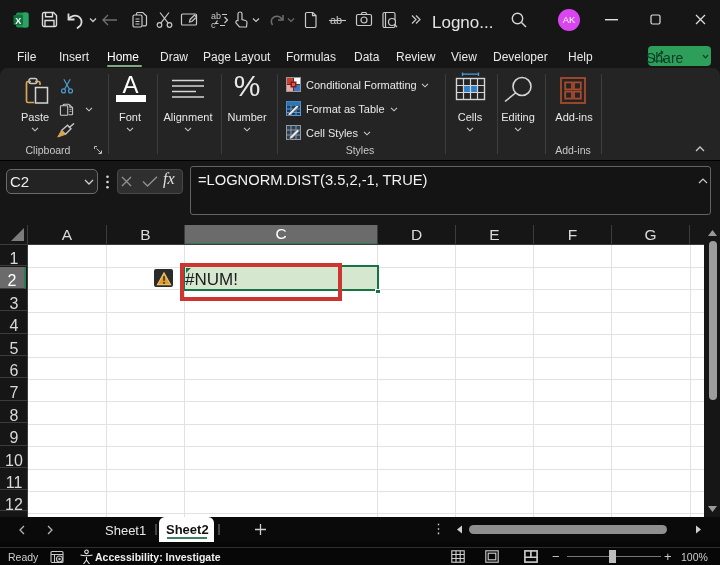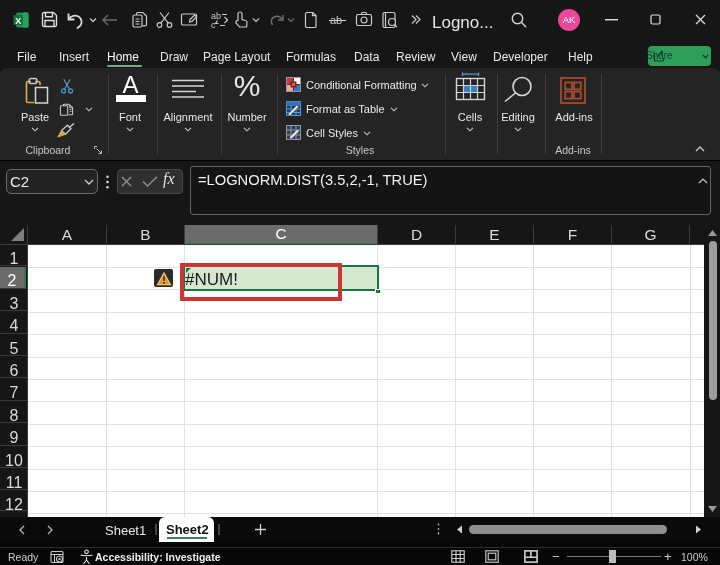--- a/index.html
+++ b/index.html
@@ -127,21 +127,21 @@
   <svg class="ticon" style="left:410px;top:14px" width="12" height="11" viewBox="0 0 12 11" fill="none" stroke="#c9c9c9" stroke-width="1.2">
     <path d="M2 1.5 L6 5.5 L2 9.5 M6 1.5 L10 5.5 L6 9.5"></path>
   </svg>
   <span class="ttxt" style="left:432px">Logno...</span>
 
   <svg class="ticon" style="left:510px" width="18" height="18" viewBox="0 0 18 18" fill="none" stroke="#d6d6d6" stroke-width="1.4">
     <circle cx="7.5" cy="7.5" r="5.2"></circle>
     <path d="M11.5 11.5 L16 16"></path>
   </svg>
 
-  <div class="abs" style="left:558px;top:9px;width:22px;height:22px;border-radius:50%;background:#ec4899;color:#fff;font-size:9.5px;text-align:center;line-height:22px;">AK</div>
+  <div class="abs" style="left:558px;top:9px;width:22px;height:22px;border-radius:50%;background:#d946ef;color:#fff;font-size:9.5px;text-align:center;line-height:22px;">AK</div>
 
   <svg class="ticon" style="left:605px;top:19px" width="13" height="2" viewBox="0 0 13 2">
         <rect width="13" height="1.4" fill="#e0e0e0"></rect>
       </svg>
   <svg class="ticon" style="left:650px;top:14px" width="11" height="11" viewBox="0 0 11 11" fill="none" stroke="#e0e0e0" stroke-width="1.2">
         <rect x="1" y="1" width="9" height="9" rx="1.5"></rect>
       </svg>
   <svg class="ticon" style="left:695px;top:14px" width="11" height="11" viewBox="0 0 11 11" fill="none" stroke="#e0e0e0" stroke-width="1.2">
         <path d="M1 1 L10 10 M10 1 L1 10"></path>
       </svg>
@@ -159,21 +159,21 @@
   <span class="mitem" style="left:396px">Review</span>
   <span class="mitem" style="left:451px">View</span>
   <span class="mitem" style="left:493px">Developer</span>
   <span class="mitem" style="left:568px">Help</span>
 
   <div class="abs" style="left:648px;top:6px;width:63px;height:20px;background:#2e9e5b;border-radius:4px;"></div>
   <svg class="abs" style="left:653px;top:10px" width="13" height="12" viewBox="0 0 13 12" fill="none" stroke="#0d3d22" stroke-width="1.2">
     <path d="M1.5 5 v5 a1 1 0 0 0 1 1 h7 a1 1 0 0 0 1 -1 V8"></path>
     <path d="M5 6.5 C5.5 4 7.5 2.5 10 2.5 M10 2.5 L7.8 .8 M10 2.5 L7.8 4.4"></path>
   </svg>
-  <span class="abs" style="left:646px;top:10px;color:#0d3d22;font-size:10px">Share</span>
+  <span class="abs" style="left:646px;top:10px;color:#0d3d22;font-size:14px">Share</span>
   <svg class="abs" style="left:701.5px;top:14px" width="7" height="5" viewBox="0 0 7 5" fill="none" stroke="#0d3d22" stroke-width="1.2">
         <path d="M1 1 L3.5 3.8 L6 1"></path>
       </svg>
 </div>
 
 <div id="ribbon" class="abs">
 
   <svg class="abs" style="left:23px;top:9px" width="27" height="28" viewBox="0 0 27 28" fill="none">
     <path d="M5 4.5 h3 M12 4.5 h3.5 a1.5 1.5 0 0 1 1.5 1.5 v2 M3.5 6 a1.5 1.5 0 0 1 1.5 -1.5 M3.5 6 v18 a1.5 1.5 0 0 0 1.5 1.5 h6" stroke="#d8a553" stroke-width="1.7"></path>
     <rect x="6" y="1.5" width="8" height="5" rx="2" stroke="#c9c9c9" stroke-width="1.4"></rect>

